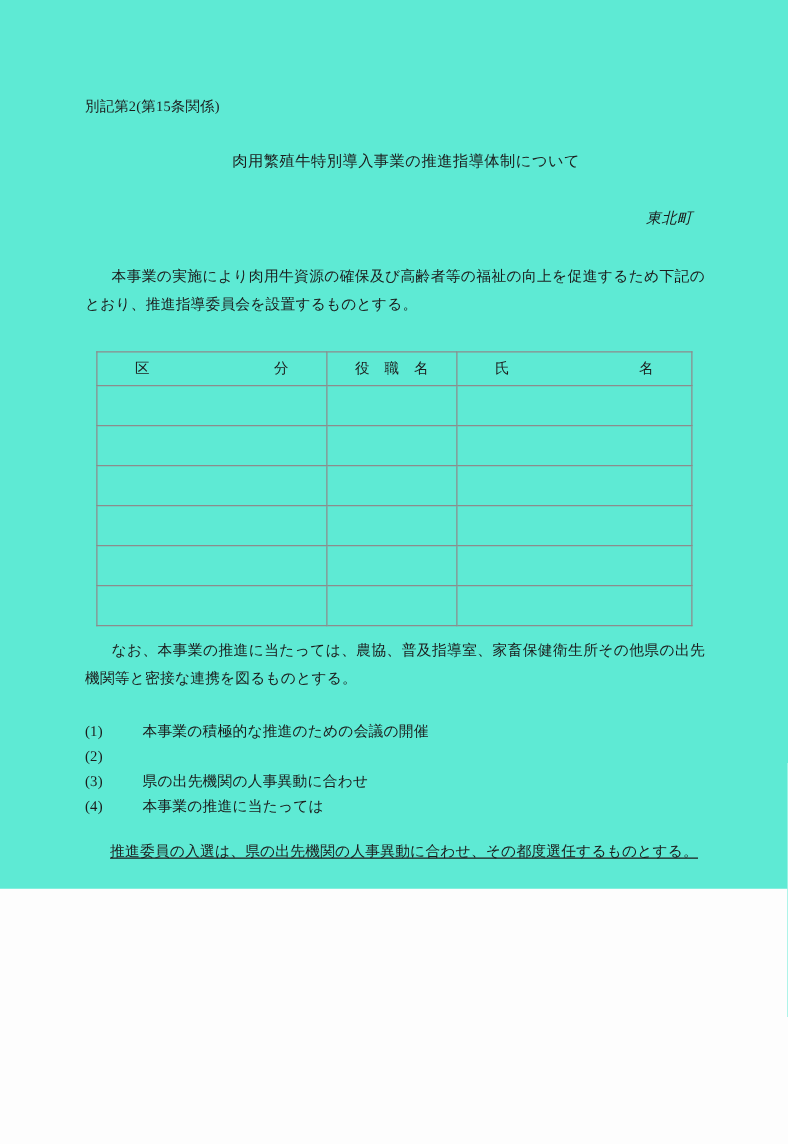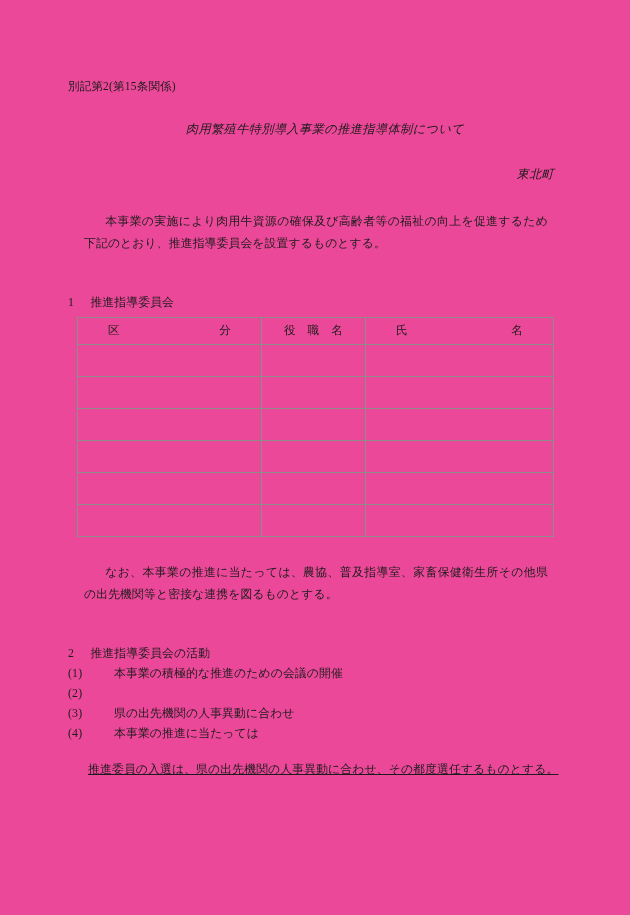--- a/index.html
+++ b/index.html
@@ -13,24 +13,24 @@
     background: #fdfdfd;
     font-family: "Liberation Serif", "DejaVu Serif", serif;
     color: #1c1c1c;
     -webkit-font-smoothing: antialiased;
     overflow: hidden;
   }
 
   .page {
     position: relative;
     width: 630px;
-    height: 915px;
+    height: 711px;
     box-sizing: border-box;
     padding: 0;
-    background: #ec4899;
+    background: #5eead4;
   }
 
   .content {
     position: absolute;
     left: 68px;
     top: 78px;
     width: 496px;
   }
 
   .doc-ref {
@@ -39,37 +39,36 @@
     letter-spacing: 0.2px;
     margin: 0 0 26px 0;
   }
 
   .doc-title {
     font-size: 12.2px;
     text-align: center;
     letter-spacing: 0.4px;
     margin: 0 0 28px 0;
     padding-left: 18px;
-    font-style: italic;
   }
 
   .issuer {
     font-size: 12px;
     text-align: right;
     letter-spacing: 0.4px;
     margin: 0 0 28px 0;
     padding-right: 10px;
     font-style: italic;
   }
 
   .body-para {
     font-size: 11.8px;
     line-height: 1.85;
     letter-spacing: 0.15px;
-    margin: 16px;
+    margin: 0;
     text-align: justify;
     text-justify: inter-ideograph;
   }
 
   .indent-1 {
     text-indent: 1.8em;
   }
 
   .section-head {
     font-size: 11.8px;
@@ -165,23 +164,20 @@
     <p class="doc-ref">別記第2(第15条関係)</p>
 
     <p class="doc-title">肉用繁殖牛特別導入事業の推進指導体制について</p>
 
     <p class="issuer">東北町</p>
 
     <p class="body-para indent-1">本事業の実施により肉用牛資源の確保及び高齢者等の福祉の向上を促進するため下記のとおり、推進指導委員会を設置するものとする。</p>
 
     <div class="gap-lg"></div>
 
-    <p class="section-head">
-      <span class="num">1</span><span>推進指導委員会</span>
-    </p>
 
     <table class="committee">
       <colgroup>
         <col class="col-kubun">
         <col class="col-yakushoku">
         <col class="col-shimei">
       </colgroup>
       <thead>
         <tr>
           <th>
@@ -234,23 +230,20 @@
         </tr>
       </tbody>
     </table>
 
     <div class="gap-sm"></div>
 
     <p class="body-para indent-1">なお、本事業の推進に当たっては、農協、普及指導室、家畜保健衛生所その他県の出先機関等と密接な連携を図るものとする。</p>
 
     <div class="gap-lg"></div>
 
-    <p class="section-head">
-      <span class="num">2</span><span>推進指導委員会の活動</span>
-    </p>
 
     <ol class="paren-list">
       <li>
         <span class="marker">(1)</span>
         <span class="txt">本事業の積極的な推進のための会議の開催</span>
       </li>
       <li>
         <span class="marker">(2)</span>
       </li>
       <li>

